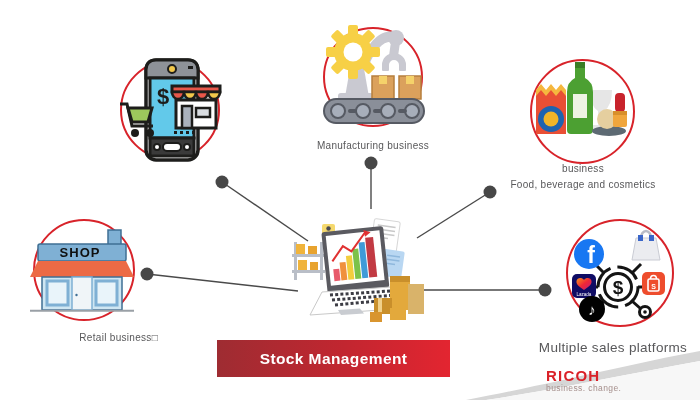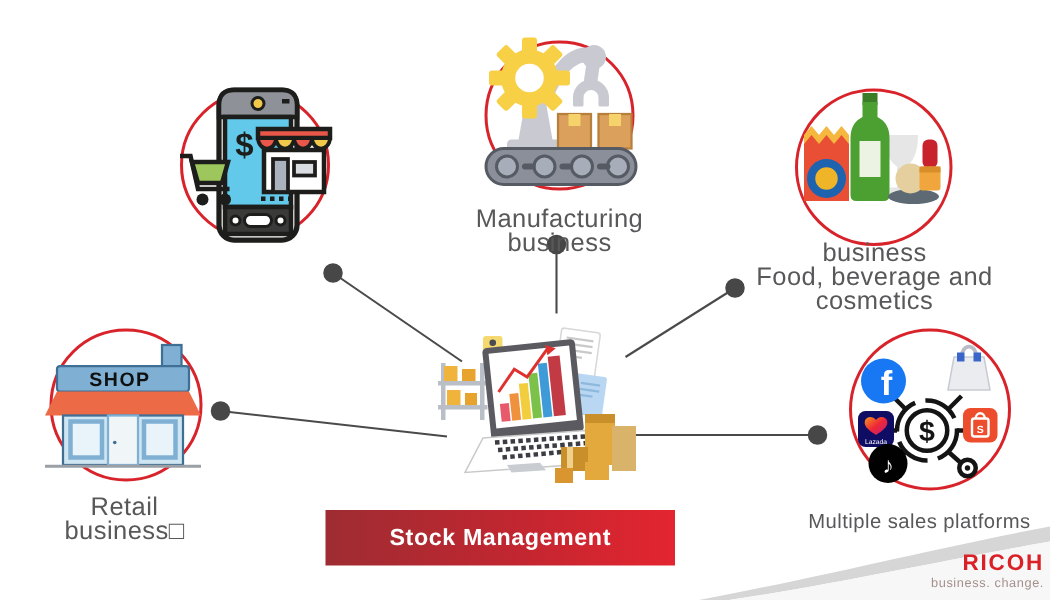--- a/index.html
+++ b/index.html
@@ -7,30 +7,30 @@
     position:relative;width:700px;height:400px;background:#ffffff;overflow:hidden;
     font-family:"Liberation Sans",sans-serif;
   }
   .stage svg text{font-family:"Liberation Sans",sans-serif;}
   .abs{position:absolute;}
   .ring{
     position:absolute;border:2.5px solid #d8232a;border-radius:50%;
     background:transparent;box-sizing:border-box;
   }
   .node-label{
-    position:absolute;text-align:center;color:#58585a;font-size:17px;
+    position:absolute;text-align:center;color:#58585a;font-size:10px;
     letter-spacing:.3px;line-height:16px;
   }
   .banner{
     position:absolute;left:217px;top:340px;width:233px;height:37px;
     background:linear-gradient(90deg,#9e2c32 0%,#c22630 55%,#e32530 100%);
     color:#ffffff;font-weight:bold;font-size:15.5px;letter-spacing:.4px;
     display:flex;align-items:center;justify-content:center;
   }
-  .brand{position:absolute;right:4px;top:368px;width:150px;text-align:right;}
+  .brand{position:absolute;right:4px;top:368px;width:150px;text-align:left;}
   .brand-logo{color:#da2128;font-weight:bold;font-size:15px;letter-spacing:1.2px;line-height:15px;}
   .brand-tagline{color:#a58f8c;font-size:8.5px;letter-spacing:.4px;line-height:10px;}
   .connectors,.swoosh{position:absolute;left:0;top:0;}
 </style>
 </head>
 <body>
 
 <div class="stage">
 
   <svg class="swoosh" width="700" height="400" viewBox="0 0 700 400">
@@ -284,21 +284,21 @@
       <rect x="104" y="112" width="16" height="12" fill="#e3a93c"></rect>
       <rect x="84" y="116" width="12" height="10" fill="#d9952f"></rect>
     </g>
   </svg>
 
   <div class="node-label" style="left:280px;top:138px;width:186px;">Manufacturing business</div>
   <div class="node-label" style="left:478px;top:161px;width:210px;">
     <div>business</div>
     <div>Food, beverage and cosmetics</div>
   </div>
-  <div class="node-label" style="left:18px;top:330px;width:130px;">Retail business□</div>
+  <div class="node-label" style="left:28px;top:330px;width:130px;text-align:right;">Retail business□</div>
   <div class="node-label" style="left:513px;top:340px;width:200px;font-size:13.5px;">Multiple sales platforms</div>
 
   <div class="banner">
     <span>Stock Management</span>
   </div>
 
   <div class="brand">
     <div class="brand-logo">RICOH</div>
     <div class="brand-tagline">business. change.</div>
   </div>

